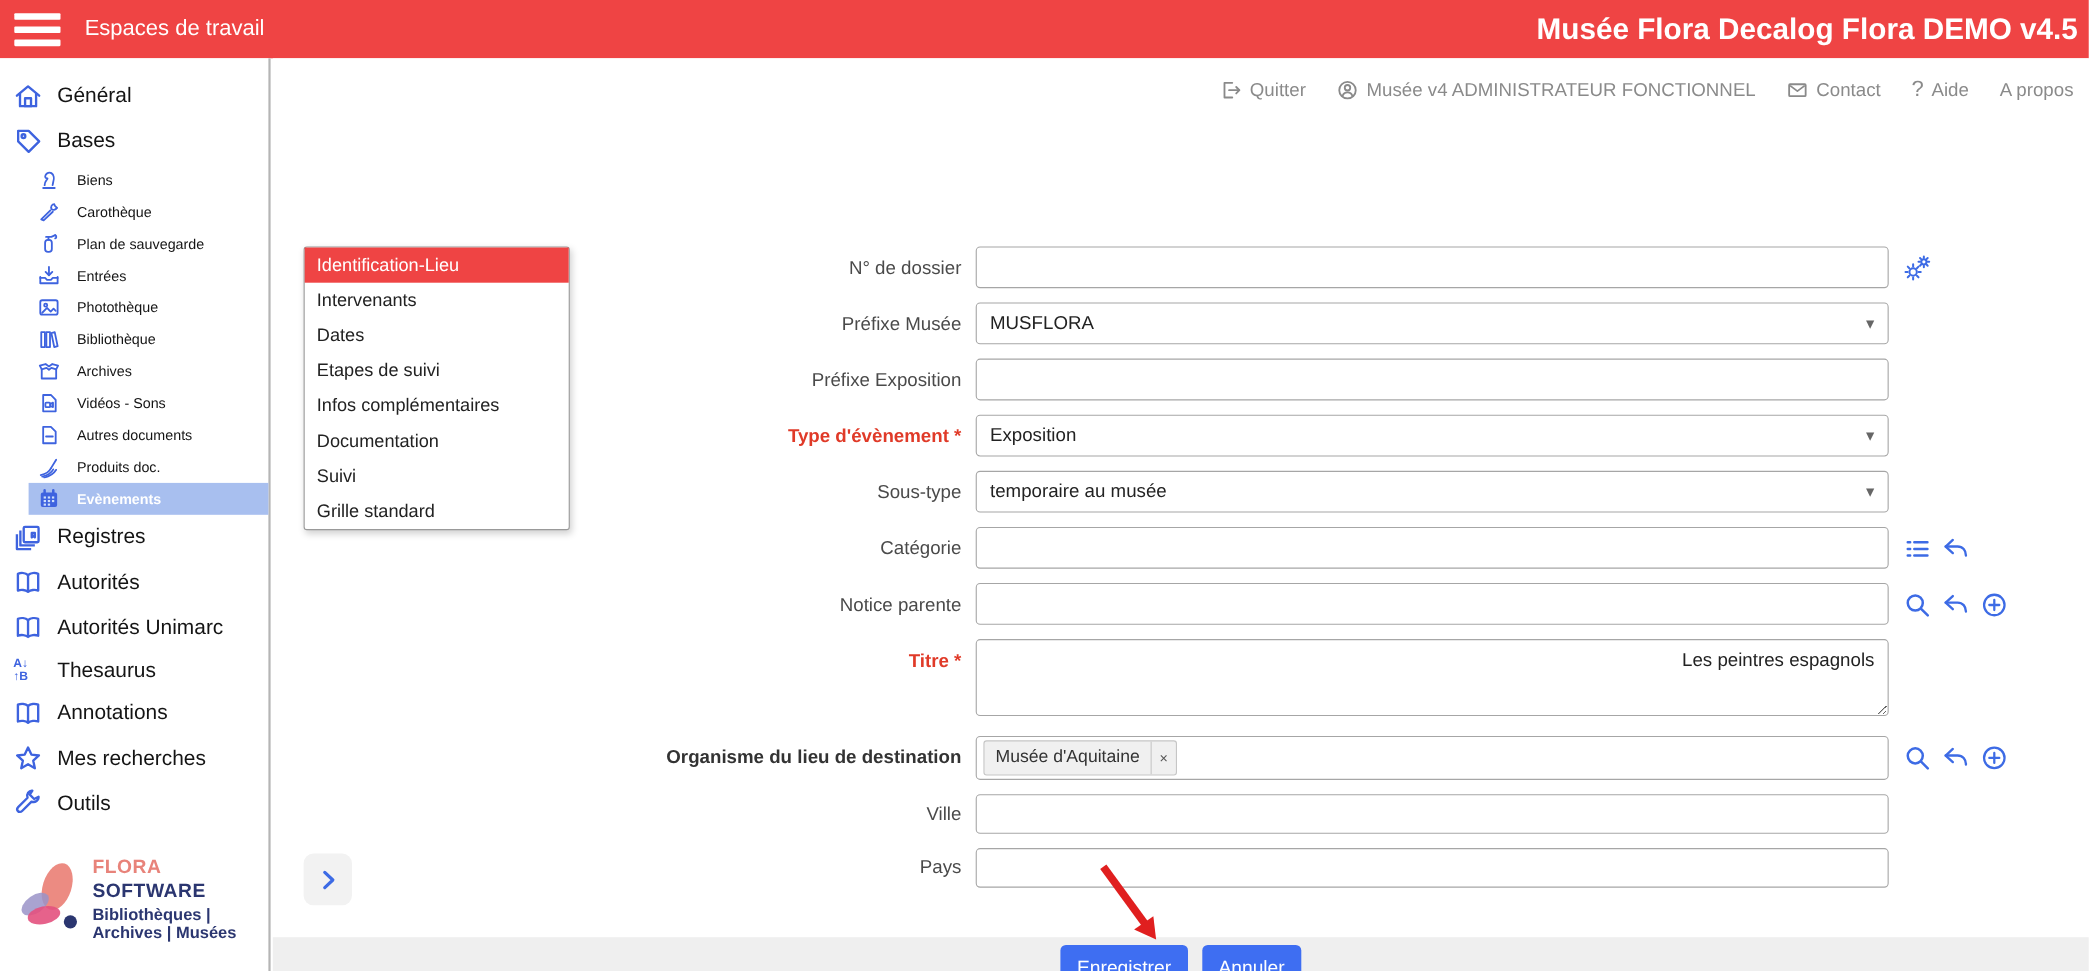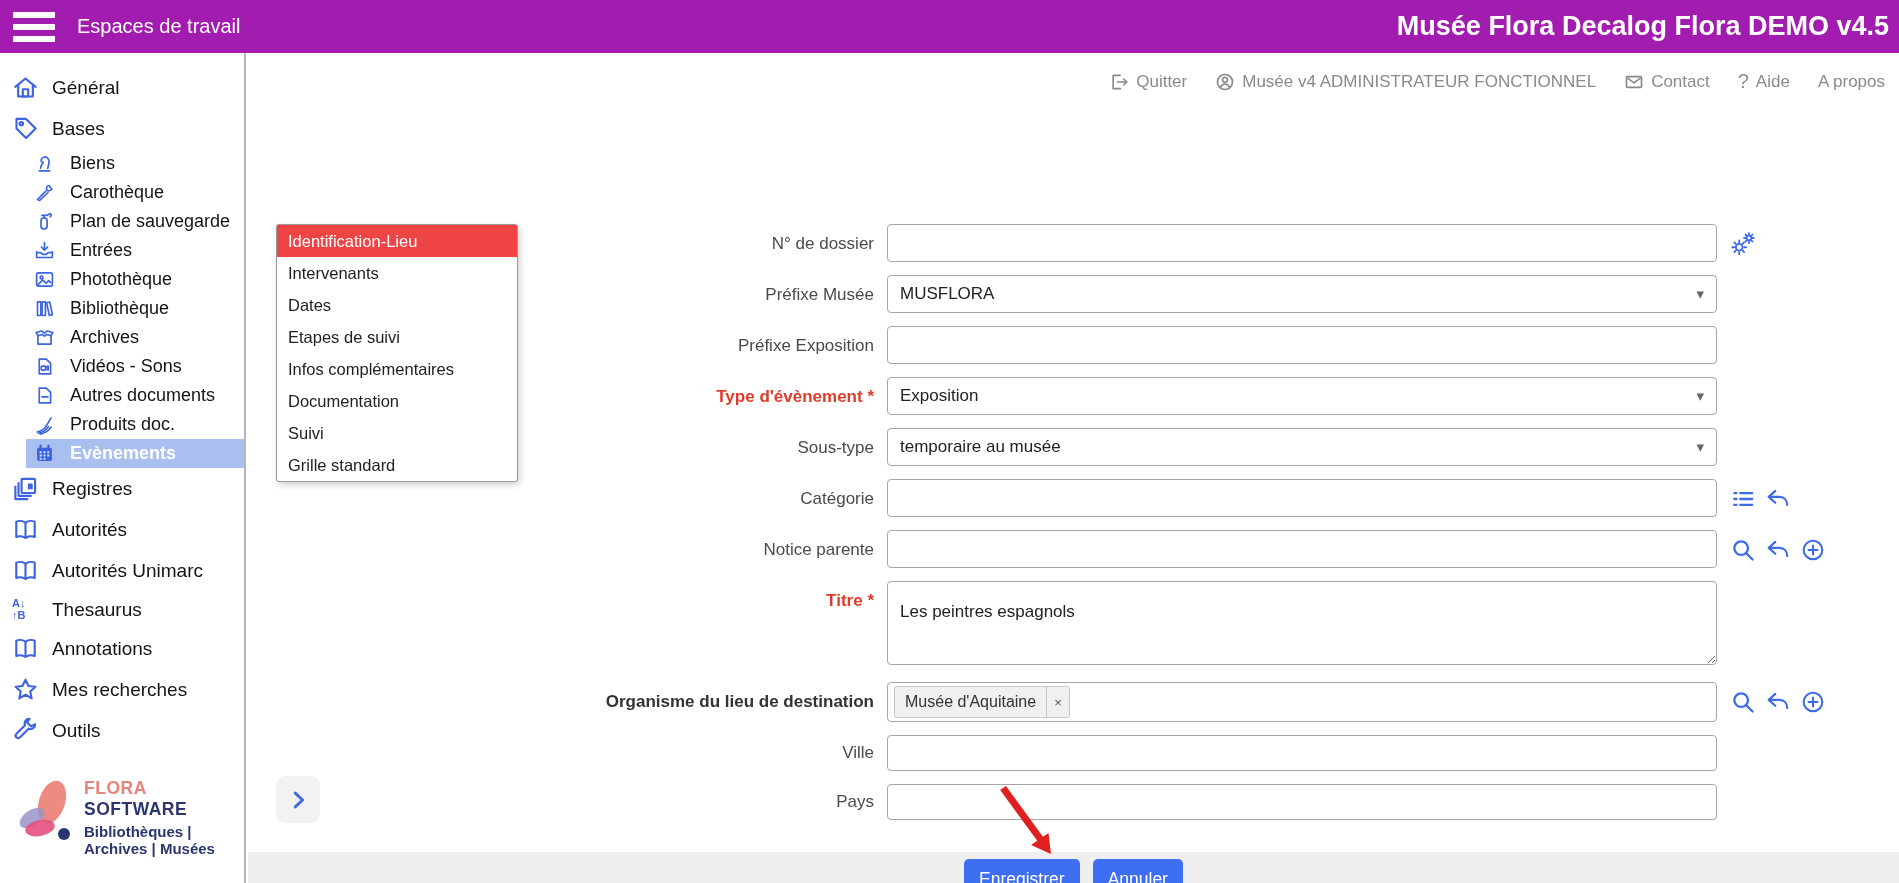--- a/index.html
+++ b/index.html
@@ -1,35 +1,35 @@
 <!DOCTYPE html>
 <html><head>
 <meta charset="utf-8">
 <style>
   html,body{margin:0;padding:0;background:#fff;font-family:"Liberation Sans",sans-serif;}
   #app{position:relative;width:1899px;height:883px;overflow:hidden;background:#fff;}
 
   
-  .topbar{position:absolute;left:0;top:0;width:1899px;height:53px;background:#a21caf;display:flex;align-items:center;}
+  .topbar{position:absolute;left:0;top:0;width:1899px;height:53px;background:#ef4444;display:flex;align-items:center;}
   .burger{width:42px;height:30px;margin-left:13px;display:flex;flex-direction:column;justify-content:space-between;cursor:pointer;}
   .burger span{display:block;height:6px;background:#fff;border-radius:1px;}
   .ws-label{color:#fff;font-size:20px;margin-left:22px;}
   .app-title{position:absolute;right:10px;top:0;height:53px;display:flex;align-items:center;color:#fff;font-size:27px;font-weight:bold;}
 
   
   .sidebar{position:absolute;left:0;top:53px;width:246px;height:830px;background:#fff;border-right:2px solid #b5b5b5;box-sizing:border-box;padding-top:14px;}
   .nav-item{display:flex;align-items:center;gap:13px;padding:7px 8px 7px 12px;font-size:19px;color:#141414;cursor:pointer;white-space:nowrap;}
   .nav-item .icn{width:27px;height:27px;flex:0 0 27px;color:#3e63df;}
-  .nav-sub{margin-left:26px;padding:4px 6px 4px 8px;font-size:18px;gap:15px;}
+  .nav-sub{margin-left:26px;padding:4px 6px 4px 8px;font-size:13px;gap:15px;}
   .nav-sub .icn{width:21px;height:21px;flex:0 0 21px;}
   .nav-sub.sel{background:#a8bfef;color:#fff;font-weight:bold;}
   .icn svg{width:100%;height:100%;display:block;}
   .thes{display:flex;flex-direction:column;color:#3e63df;font-weight:bold;font-size:11px;line-height:1.05;width:27px;}
   
-  .logo{position:absolute;left:14px;bottom:26px;display:flex;align-items:flex-start;gap:8px;}
+  .logo{position:absolute;left:14px;bottom:26px;display:flex;align-items:flex-end;gap:8px;}
   .logo-text .l1{font-size:17.5px;font-weight:bold;letter-spacing:.5px;}
   .logo-text .l1 .flora{color:#e8837a;}
   .logo-text .l1 .soft{color:#2b3670;}
   .logo-text .l2{font-size:15px;font-weight:bold;color:#2b3670;margin-top:3px;}
 
   
   .hdr{position:absolute;left:248px;top:53px;width:1651px;height:57px;background:#fff;display:flex;align-items:center;justify-content:flex-end;gap:28px;padding-right:14px;box-sizing:border-box;color:#8a8a8a;font-size:17px;text-align:right;}
   .hdr-link{display:flex;align-items:center;gap:7px;cursor:pointer;}
   .hdr-link .hicn{width:20px;height:20px;color:#8a8a8a;}
   .hicn svg{width:100%;height:100%;display:block;}
@@ -46,21 +46,21 @@
   
   .form{position:absolute;left:596px;top:224px;z-index:1;}
   .frow{display:flex;align-items:flex-start;margin-bottom:13px;}
   .flabel{width:278px;text-align:right;font-size:17px;color:#4a4a4a;padding-top:10px;flex:0 0 278px;}
   .flabel.req{color:#e03a28;font-weight:bold;}
   .flabel.bold{color:#333;font-weight:bold;}
   .fwrap{margin-left:13px;width:830px;flex:0 0 830px;}
   .fld{box-sizing:border-box;width:830px;height:38px;border:1px solid #a6a6a6;border-radius:4px;background:#fff;font-family:"Liberation Sans",sans-serif;font-size:17px;color:#222;padding:0 12px;outline:none;}
   .select{display:flex;align-items:center;justify-content:space-between;cursor:pointer;}
   .caret{color:#666;font-size:15px;}
-  textarea.fld{height:84px;padding-top:20px;resize:both;}
+  textarea.fld{height:70px;padding-top:8px;resize:both;text-align:right;}
   .chipfield{display:flex;align-items:center;height:40px;padding:0 6px;}
   .chip{display:flex;align-items:stretch;background:#f0f0f0;border:1px solid #c6c6c6;border-radius:3px;font-size:16px;color:#333;overflow:hidden;}
   .chip-label{padding:6px 10px;}
   .chip-x{border-left:1px solid #c6c6c6;padding:6px 7px;font-size:13px;color:#555;cursor:pointer;display:flex;align-items:center;}
   .ficons{display:flex;gap:9px;margin-left:13px;padding-top:7px;}
   .ficon{width:26px;height:26px;color:#3d6be5;cursor:pointer;}
   .ficon svg{width:100%;height:100%;display:block;}
 
   
   .footer{position:absolute;left:248px;top:829px;width:1651px;height:54px;background:#efefef;display:flex;align-items:center;justify-content:center;gap:13px;margin-top:23px;}

